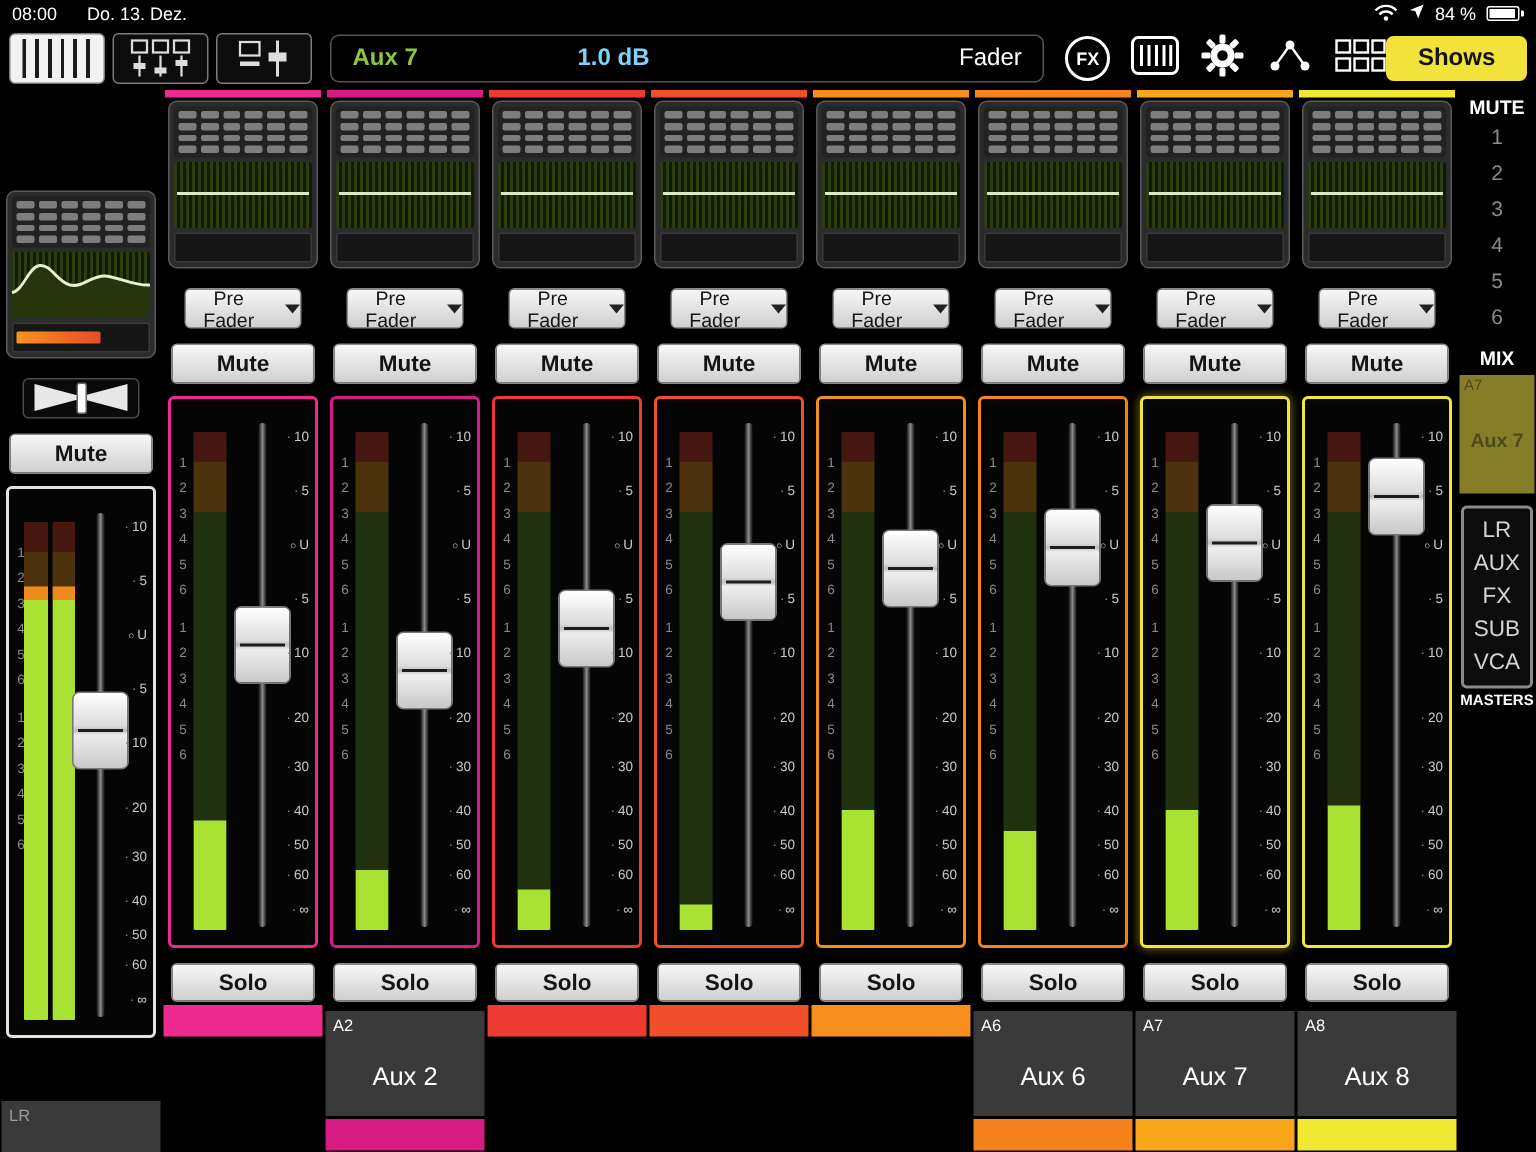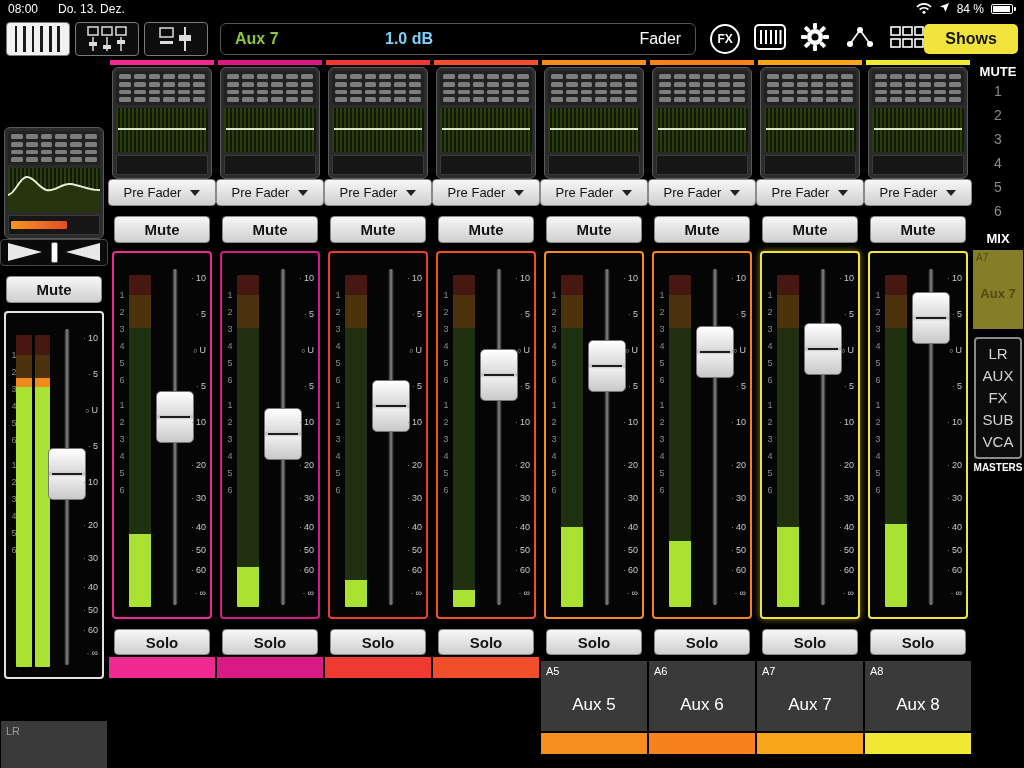--- a/index.html
+++ b/index.html
@@ -41,21 +41,21 @@
   .thumb-grid .dot { background:#7d7d7d; border-radius:1.5px; }
   .thumb-eq { flex:1; position:relative; border-radius:2px; overflow:hidden; background:#101a07;
       background-image:repeating-linear-gradient(90deg,#2c3d10 0 2px,#101a07 2px 4px); }
   .eq-line { position:absolute; left:2px; right:2px; top:46%; height:2px; background:#dfe8c4; }
   .eq-curve { display:none; position:absolute; inset:0; width:100%; height:100%; }
   .strip.main .eq-curve { display:block; }
   .thumb-meter { height:20px; background:#161616; border:1px solid #3a3a3a; border-radius:2px; position:relative; }
   .gr-bar { display:none; position:absolute; left:2px; top:5px; height:8px; width:62%; background:linear-gradient(90deg,#f7941e,#e84b28); border-radius:1px; }
   .strip.main .gr-bar { display:block; }
 
-  .ctrl-row { width:108px; height:27px; position:relative; }
+  .ctrl-row { margin-top:13px; width:78px; height:27px; position:relative; }
   .btn { background:linear-gradient(180deg,#f7f7f7,#cfcfcf); border:1px solid #8a8a8a; border-radius:4px; color:#141414; font-family:inherit; cursor:pointer; }
   .pre-fader { width:100%; height:100%; font-size:13px; display:flex; align-items:center; justify-content:center; gap:9px; }
   .caret { width:0; height:0; border-left:5px solid transparent; border-right:5px solid transparent; border-top:6px solid #222; }
   .pan { display:none; width:100%; height:100%; background:#0a0a0a; border:1px solid #4a4a4a; border-radius:4px; position:relative; }
   .pan-left { position:absolute; left:7px; top:3px; width:0; height:0; border-top:9px solid transparent; border-bottom:9px solid transparent; border-left:34px solid #e8e8e8; }
   .pan-right { position:absolute; right:7px; top:3px; width:0; height:0; border-top:9px solid transparent; border-bottom:9px solid transparent; border-right:34px solid #e8e8e8; }
   .pan-handle { position:absolute; left:50%; top:2px; bottom:2px; width:7px; margin-left:-3.5px; background:#fff; border:1px solid #666; border-radius:2px; }
   .strip.main .pan { display:block; }
 
   .mute-btn { margin-top:10px; width:96px; height:27px; font-size:15px; font-weight:600; }
@@ -502,20 +502,24 @@
               <span style="top: 44%;">10</span>
               <span style="top: 57%;">20</span>
               <span style="top: 67%;">30</span>
               <span style="top: 76%;">40</span>
               <span style="top: 83%;">50</span>
               <span style="top: 89%;">60</span>
               <span style="top: 96%;">∞</span>
             </div>
     </div>
     <button class="btn solo-btn">Solo</button>
+    <div class="label-area">
+      <span class="chan-id">A2</span>
+      <div class="chan-name">Aux 2</div>
+    </div>
     <div class="bottombar"></div>
   </div>
         <div class="strip aux" style="--c: #ee3a30; --bc: #ee3a30; --fader: 0.39; --meter: 0.08;">
     <div class="topbar"></div>
     <div class="thumb">
       <div class="thumb-grid">
               <span class="dot"></span>
               <span class="dot"></span>
               <span class="dot"></span>
               <span class="dot"></span>
@@ -760,24 +764,20 @@
               <span style="top: 44%;">10</span>
               <span style="top: 57%;">20</span>
               <span style="top: 67%;">30</span>
               <span style="top: 76%;">40</span>
               <span style="top: 83%;">50</span>
               <span style="top: 89%;">60</span>
               <span style="top: 96%;">∞</span>
             </div>
     </div>
     <button class="btn solo-btn">Solo</button>
-    <div class="label-area">
-      <span class="chan-id">A5</span>
-      <div class="chan-name">Aux 5</div>
-    </div>
     <div class="bottombar"></div>
   </div>
         <div class="strip aux" style="--c: #f5821c; --bc: #f5821c; --fader: 0.2; --meter: 0.2;">
     <div class="topbar"></div>
     <div class="thumb">
       <div class="thumb-grid">
               <span class="dot"></span>
               <span class="dot"></span>
               <span class="dot"></span>
               <span class="dot"></span>

